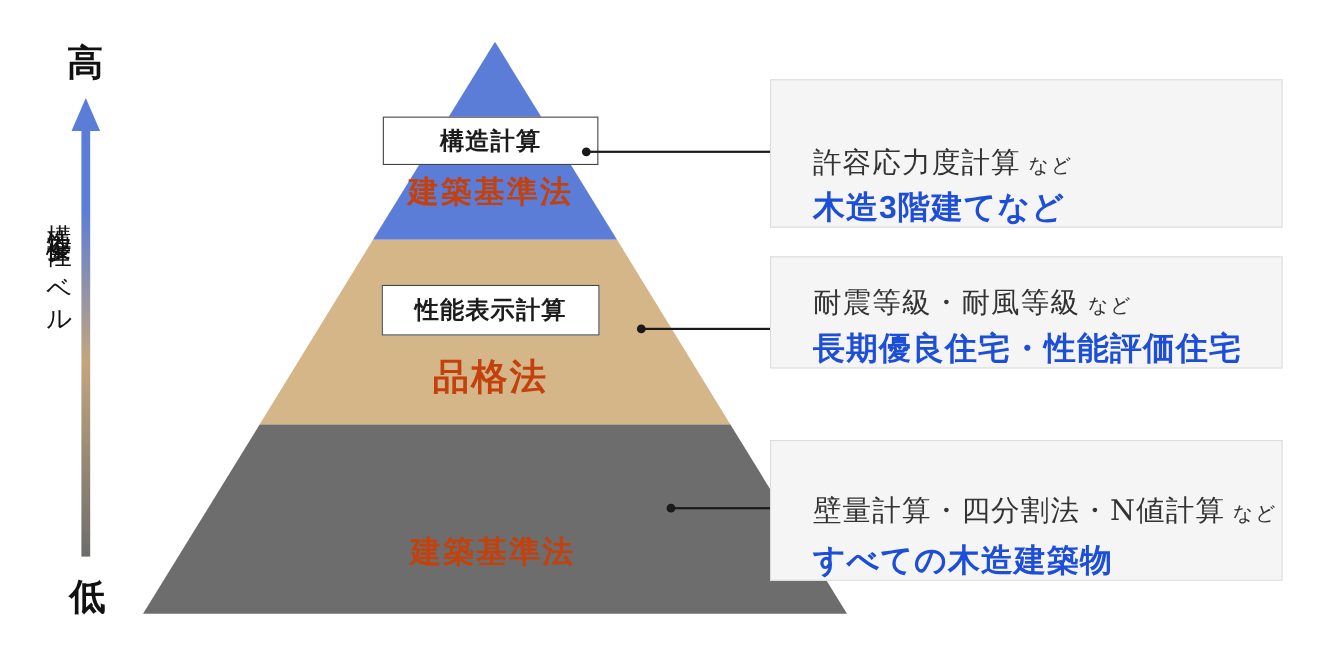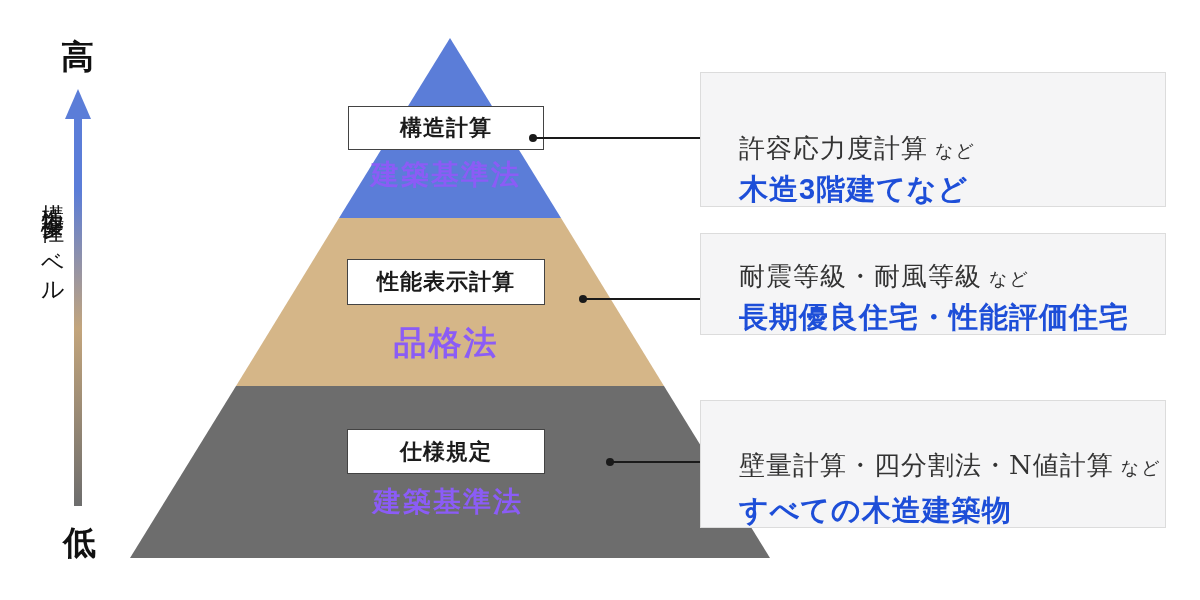--- a/index.html
+++ b/index.html
@@ -23,21 +23,21 @@
   }
   
   .pyramid-svg{position:absolute;left:0;top:0;}
   .tier-box{
     position:absolute;background:#ffffff;border:1.5px solid #434343;
     display:flex;align-items:center;justify-content:center;
     font-size:22px;font-weight:600;color:#1c1c1c;letter-spacing:1px;
     box-sizing:border-box;
   }
   .tier-law{
-    position:absolute;width:300px;text-align:center;color:#8b5cf6;
+    position:absolute;width:300px;text-align:center;color:#c2410c;
     font-size:28px;font-weight:700;letter-spacing:2px;line-height:1;
   }
   
   .connector{position:absolute;height:2px;background:#1a1a1a;}
   .connector .dot{
     position:absolute;left:-4px;top:-3px;width:8px;height:8px;
     border-radius:50%;background:#1a1a1a;display:block;
   }
   
   .info-box{
@@ -84,21 +84,20 @@
     <polygon points="339,218 561,218 664,386 236,386" fill="#d5b688"></polygon>
     <polygon points="236,386 664,386 770,558 130,558" fill="#6d6d6d"></polygon>
   </svg>
 
   <div class="tier-box" style="left:348px;top:106px;width:196px;height:44px;">構造計算</div>
   <div class="tier-law" style="left:296px;top:161px;">建築基準法</div>
 
   <div class="tier-box" style="left:347px;top:259px;width:198px;height:46px;">性能表示計算</div>
   <div class="tier-law" style="left:296px;top:326px;font-size:33px;">品格法</div>
 
-  <div class="tier-box" style="left:347px;top:429px;width:198px;height:45px;">仕様規定</div>
   <div class="tier-law" style="left:298px;top:488px;">建築基準法</div>
 
   <div class="connector" style="left:533px;top:137px;width:167px;">
     <span class="dot"></span>
   </div>
   <div class="connector" style="left:583px;top:298px;width:120px;">
     <span class="dot"></span>
   </div>
   <div class="connector" style="left:610px;top:461px;width:93px;">
     <span class="dot"></span>

